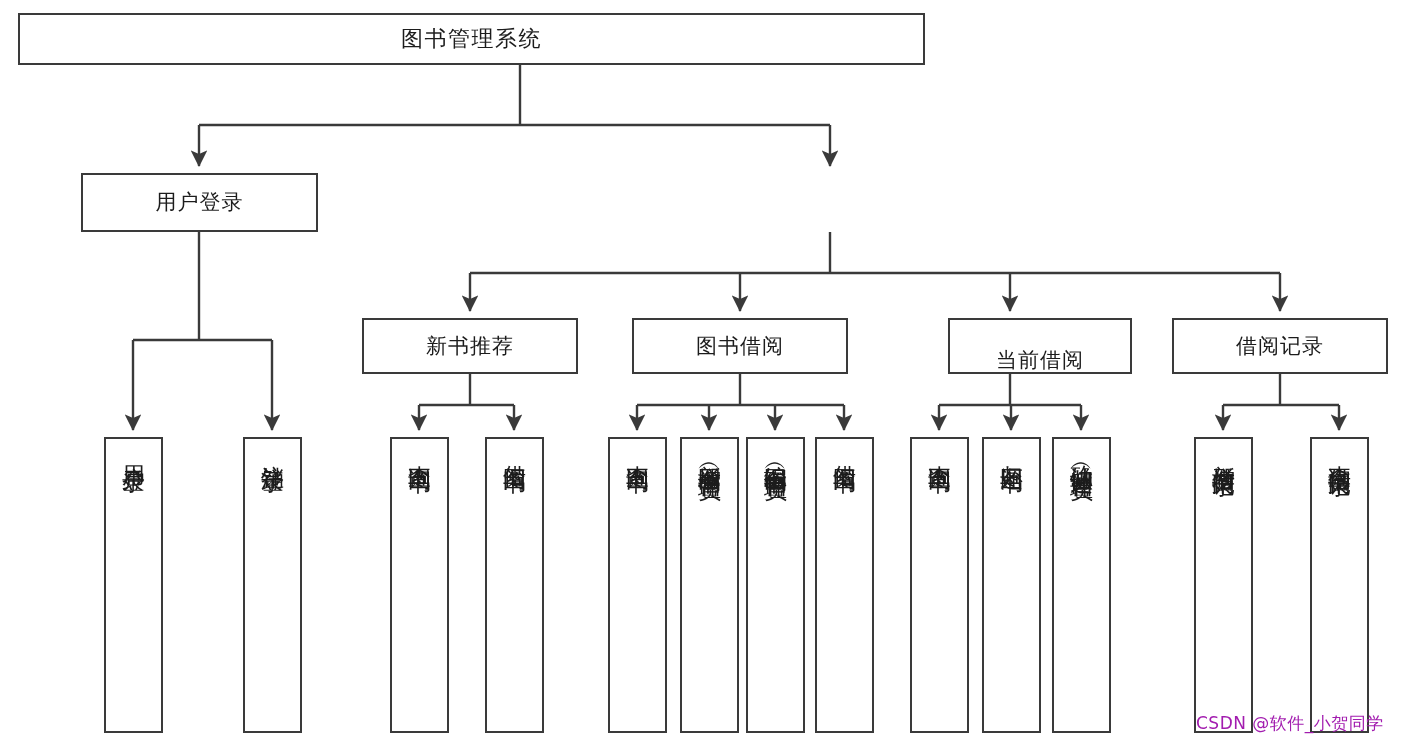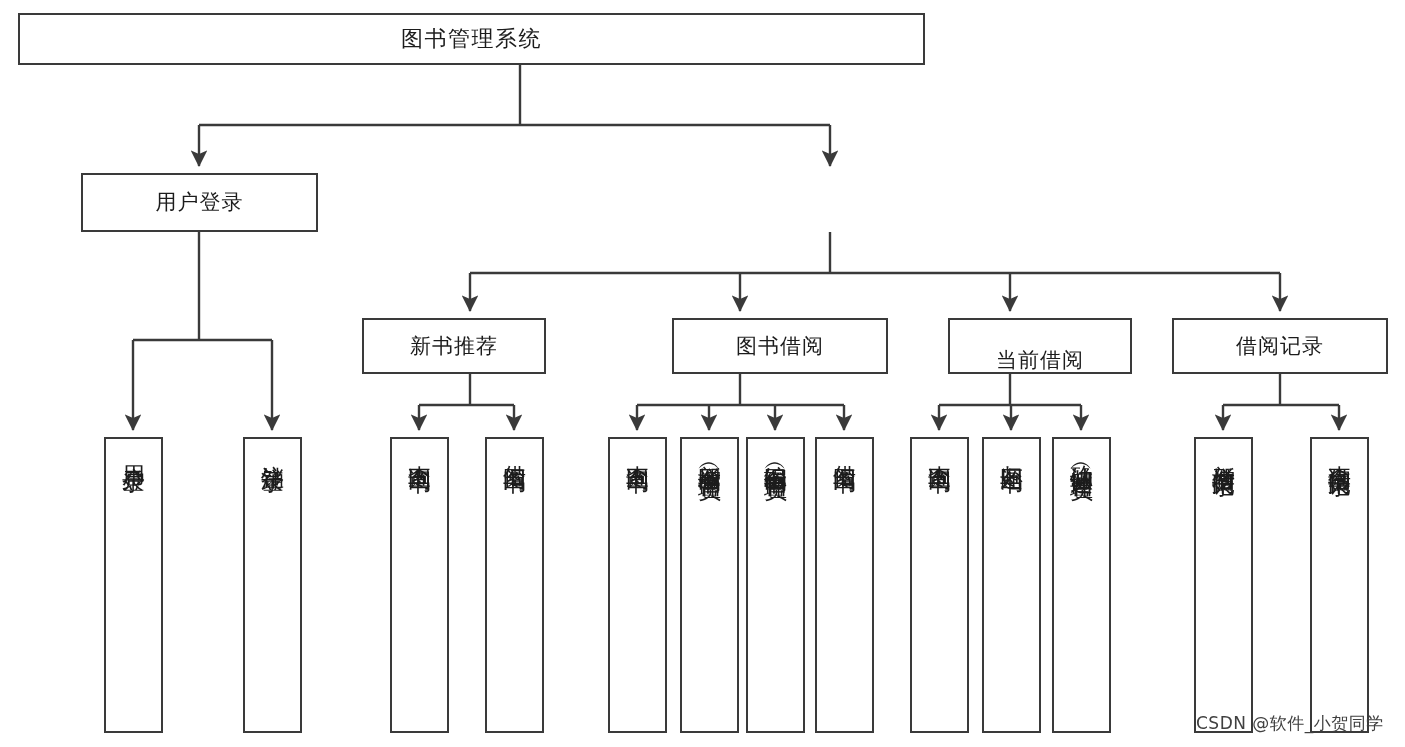--- a/index.html
+++ b/index.html
@@ -68,21 +68,21 @@
     max-height: 280px;
   }
   .node.v.tall .node-label {
     max-height: 288px;
   }
   .watermark {
     position: absolute;
     left: 1196px;
     top: 712px;
     font-size: 17px;
-    color: #404040;
+    color: #a21caf;
     letter-spacing: 0.5px;
     z-index: 8;
     white-space: nowrap;
     font-family: "DejaVu Sans", "Liberation Sans", sans-serif;
   }
 </style>
 </head>
 <body>
 
 <div id="canvas">
@@ -138,24 +138,24 @@
   </svg>
 
   <div class="node h root" style="left:18px; top:13px; width:907px; height:52px;">
     <span class="node-label">图书管理系统</span>
   </div>
 
   <div class="node h" style="left:81px; top:173px; width:237px; height:59px;">
     <span class="node-label">用户登录</span>
   </div>
 
-  <div class="node h" style="left:362px; top:318px; width:184px; height:56px;">
+  <div class="node h" style="left:362px; top:318px; width:216px; height:56px;">
     <span class="node-label">新书推荐</span>
   </div>
-  <div class="node h" style="left:632px; top:318px; width:216px; height:56px;margin-left:40px;">
+  <div class="node h" style="left:632px; top:318px; width:216px; height:56px;">
     <span class="node-label">图书借阅</span>
   </div>
   <div class="node h" style="left:948px; top:318px; width:184px; height:56px;align-items:flex-end;">
     <span class="node-label">当前借阅</span>
   </div>
   <div class="node h" style="left:1172px; top:318px; width:216px; height:56px;font-family:Liberation Serif, serif;">
     <span class="node-label">借阅记录</span>
   </div>
 
   <div class="node v" style="left:104px; top:437px; width:59px; height:296px;">

